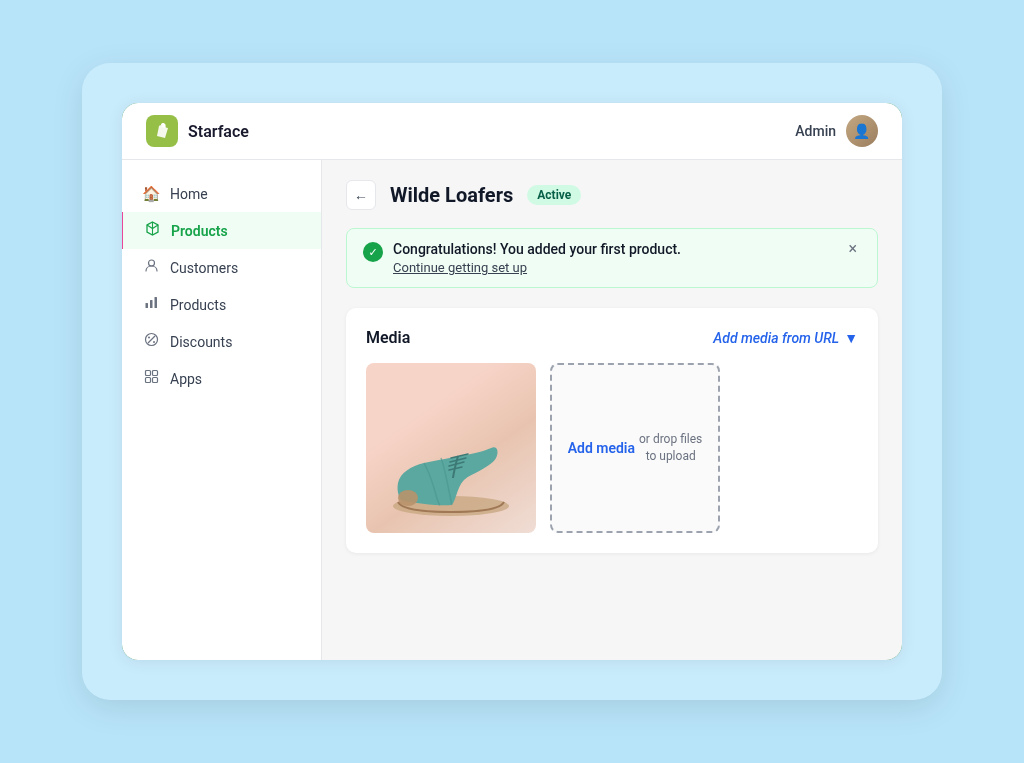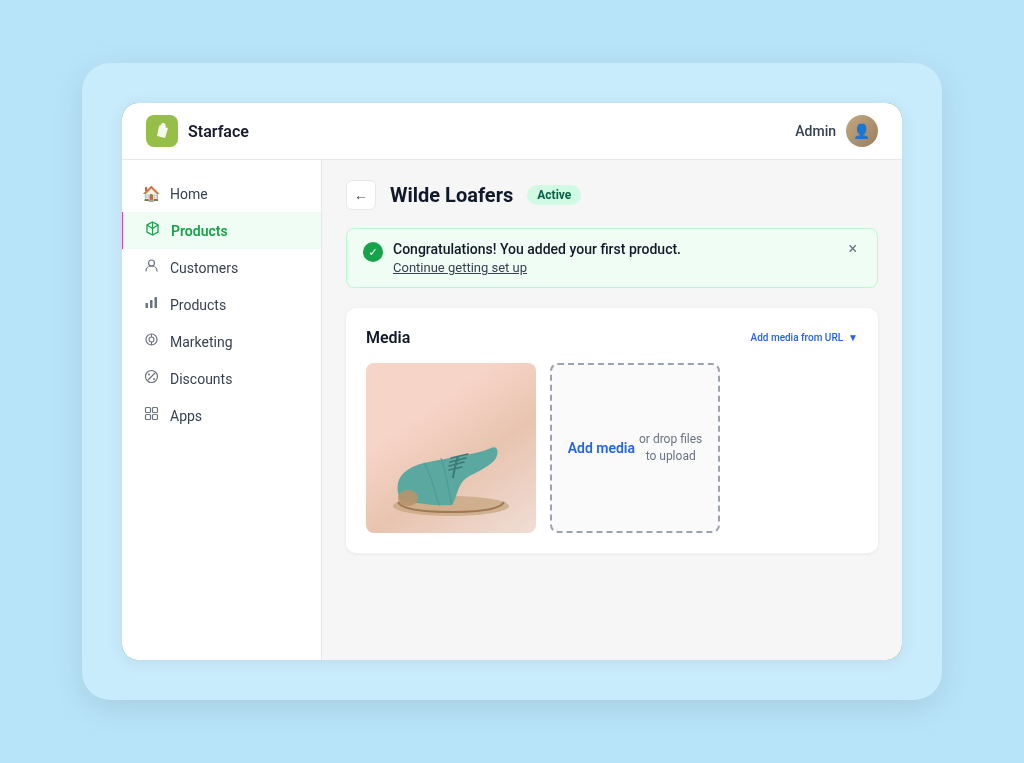--- a/index.html
+++ b/index.html
@@ -233,23 +233,24 @@
     .media-title {
       font-size: 16px;
       font-weight: 600;
       color: #111827;
     }
     .add-media-url {
       display: flex;
       align-items: flex-end;
       gap: 5px;
       color: #2563eb;
-      font-size: 10px;
+      font-size: 14px;
       cursor: pointer;
       font-weight: 500;
+      font-style: italic;
     }
     .media-gallery {
       display: flex;
       gap: 14px;
     }
     .media-thumb {
       width: 170px;
       height: 170px;
       border-radius: 8px;
       overflow: hidden;
@@ -346,31 +347,20 @@
         </div>
         <div class="sidebar-item">
           <span class="sidebar-icon">
             <svg width="15" height="15" viewBox="0 0 15 15" fill="none">
               <rect x="1.5" y="8" width="2.5" height="5" rx="0.5" fill="#6b7280"></rect>
               <rect x="6" y="5" width="2.5" height="8" rx="0.5" fill="#6b7280"></rect>
               <rect x="10.5" y="2" width="2.5" height="11" rx="0.5" fill="#6b7280"></rect>
             </svg>
           </span>
           <span class="sidebar-label">Products</span>
-        </div>
-        <div class="sidebar-item">
-          <span class="sidebar-icon">
-            <svg width="15" height="15" viewBox="0 0 15 15" fill="none">
-              <circle cx="7.5" cy="7.5" r="5.5" stroke="#6b7280" stroke-width="1.2" fill="none"></circle>
-              <circle cx="7.5" cy="7.5" r="2.5" stroke="#6b7280" stroke-width="1.1" fill="none"></circle>
-              <line x1="7.5" y1="2" x2="7.5" y2="5" stroke="#6b7280" stroke-width="1.1"></line>
-              <line x1="7.5" y1="10" x2="7.5" y2="13" stroke="#6b7280" stroke-width="1.1"></line>
-            </svg>
-          </span>
-          <span class="sidebar-label">Marketing</span>
         </div>
         <div class="sidebar-item">
           <span class="sidebar-icon">
             <svg width="15" height="15" viewBox="0 0 15 15" fill="none">
               <circle cx="7.5" cy="7.5" r="6" stroke="#6b7280" stroke-width="1.2" fill="none"></circle>
               <line x1="4" y1="11" x2="11" y2="4" stroke="#6b7280" stroke-width="1.2"></line>
               <circle cx="5" cy="5.5" r="1" fill="#6b7280"></circle>
               <circle cx="10" cy="10" r="1" fill="#6b7280"></circle>
             </svg>
           </span>

